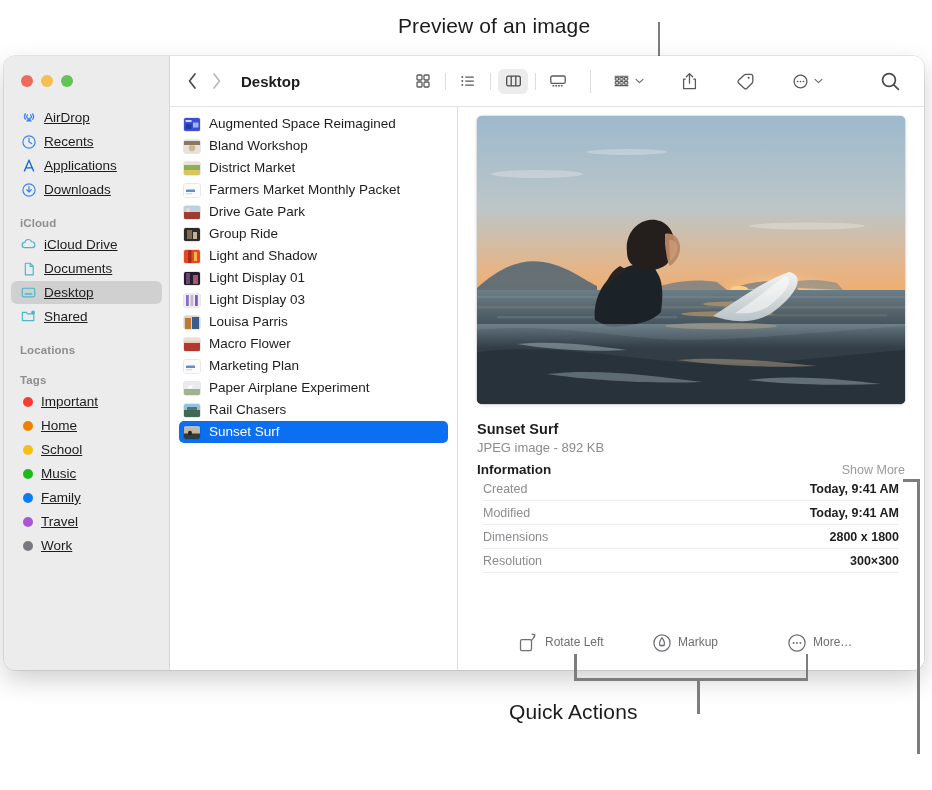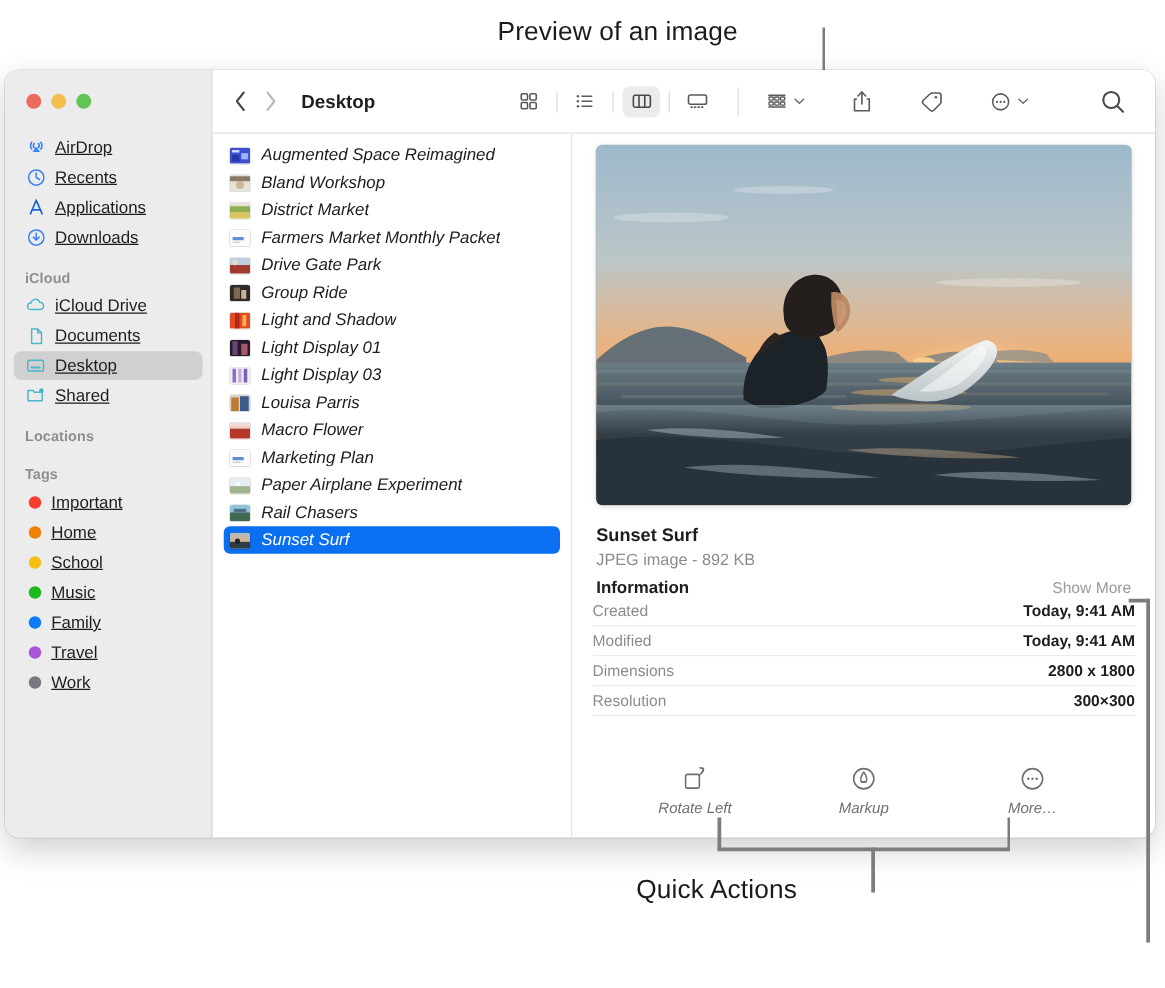--- a/index.html
+++ b/index.html
@@ -117,21 +117,20 @@
     background:#fff;
     overflow:hidden;
   }
   .frow{
     display:flex;align-items:center;
     height:22px;margin:0 9px;
     border-radius:5px;
     padding-left:5px;
     font-size:13.5px;color:#1d1d1f;
     box-sizing:border-box;
-    font-style:italic;
   }
   .frow.selected{background:#0a6ff1;color:#ffffff;}
   .fthumb{
     width:16px;height:13px;flex:0 0 16px;margin-right:9px;
     border-radius:1.5px;overflow:hidden;position:relative;
     box-shadow:0 0 0 0.5px rgba(0,0,0,.18);
   }
   .fthumb svg,.fthumb div{display:block;width:100%;height:100%;}
   .fname{overflow:hidden;text-overflow:ellipsis;white-space:nowrap;line-height:1;}
 
@@ -163,39 +162,38 @@
     margin-left:8px;margin-top:3px;
     font-size:13px;color:#8c8c90;
   }
   .info-head{
     margin-left:8px;margin-right:8px;margin-top:7px;
     display:flex;align-items:baseline;justify-content:space-between;
   }
   .info-head .t{font-size:13.5px;font-weight:bold;color:#1d1d1f;}
   .info-head .m{font-size:12.5px;color:#9a9a9e;}
   .irow{
-    margin:0 5px;
+    margin:0 14px;
     display:flex;align-items:center;justify-content:space-between;
     height:23px;
     border-bottom:0.5px solid #ececec;
     font-size:12.5px;
   }
   .irow:last-of-type{border-bottom:none;}
   .ik{color:#8c8c90;}
   .iv{color:#1d1d1f;font-weight:bold;}
 
   .qa{
     margin-top:auto;
     display:flex;justify-content:center;gap:57px;
     padding-bottom:17px;
   }
   .qa-item{
-    display:flex;flex-direction:column;align-items:center;gap:6px;
+    display:flex;flex-direction:row;align-items:center;gap:6px;
     width:78px;
-    font-style:italic;
   }
   .qa-ico{height:22px;display:flex;align-items:flex-end;justify-content:center;}
   .qa-lbl{font-size:12px;color:#6e6e73;white-space:nowrap;}
 </style>
 </head>
 <body>
 
 <div class="stage">
 
   <div class="anno-label" style="left:398px;top:14px;">Preview of an image</div>

